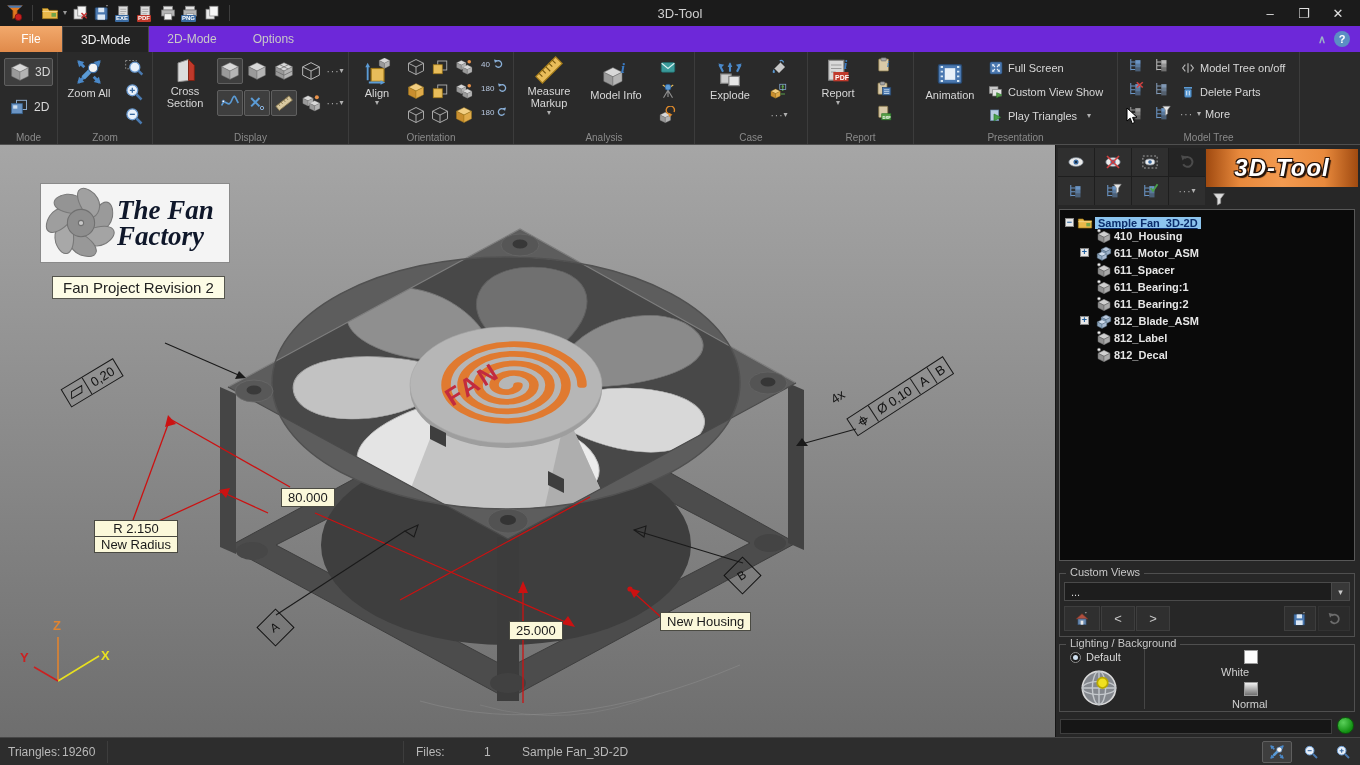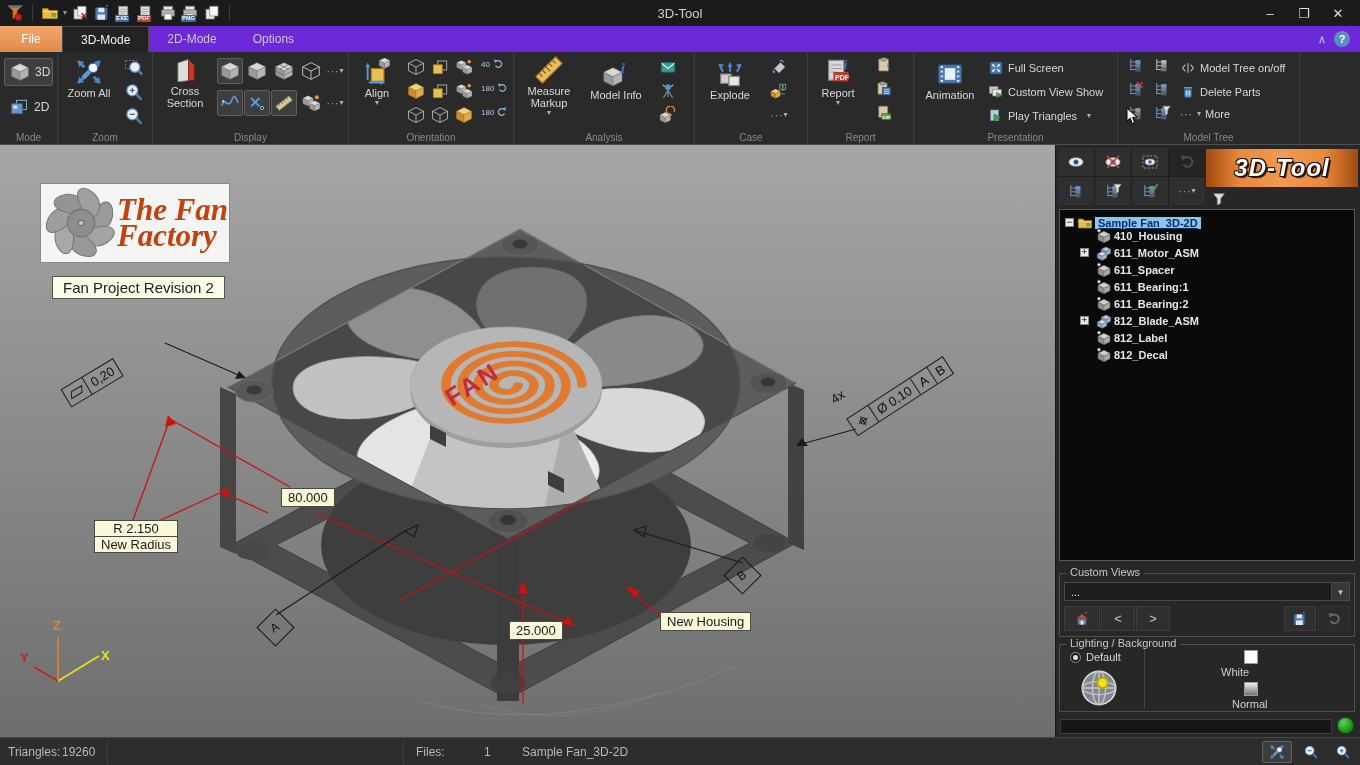--- a/index.html
+++ b/index.html
@@ -72,21 +72,21 @@
   .pgram { display:block; width:13px; height:7px; border:1.2px solid #111; transform:skewX(-28deg); }
   .rotnote { position:absolute; color:#111; font-size:13px; transform-origin:left center; }
 
   .datum { position:absolute; width:27px; height:27px; border:1px solid #111; transform:rotate(45deg);
     display:flex; align-items:center; justify-content:center; }
   .datum span { transform:rotate(-78deg); font-size:12px; color:#111; }
 
   .logo-box { position:absolute; left:40px; top:38px; width:190px; height:80px; background:#f4f4f4;
     border:1px solid #8a8a8a; display:flex; align-items:center; }
   .logo-text { font-family:"Liberation Serif", serif; font-style:italic; font-weight:bold;
-    font-size:31px; line-height:26px; color:#c2410c; }
+    font-size:27px; line-height:26px; color:#0f172a; }
   .proj-label { position:absolute; left:52px; top:131px; background:#fdfce6; border:1px solid #55554d;
     color:#222; font-size:15px; padding:2px 10px; }
 
   .axis-label { position:absolute; font-size:13px; font-weight:bold; }
 
   
   .sidepanel { position:relative; width:305px; height:592px; background:#272727; border-left:1px solid #161616; }
   .ptoolbar { position:absolute; left:2px; top:3px; display:grid; grid-template-columns:repeat(4,36px);
     grid-auto-rows:28px; gap:1px; background:#1e1e1e; }
   .pbtn { background:#2f2f2f; display:flex; align-items:center; justify-content:center; }

